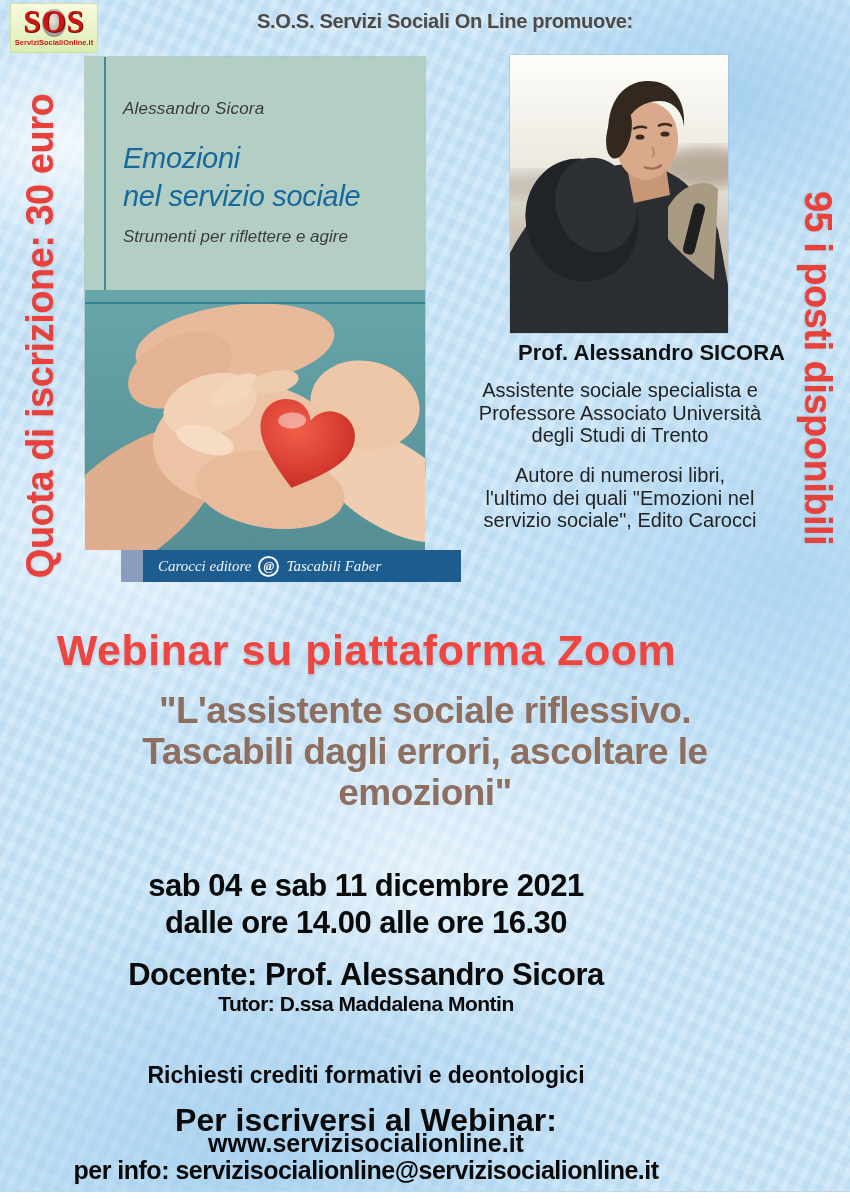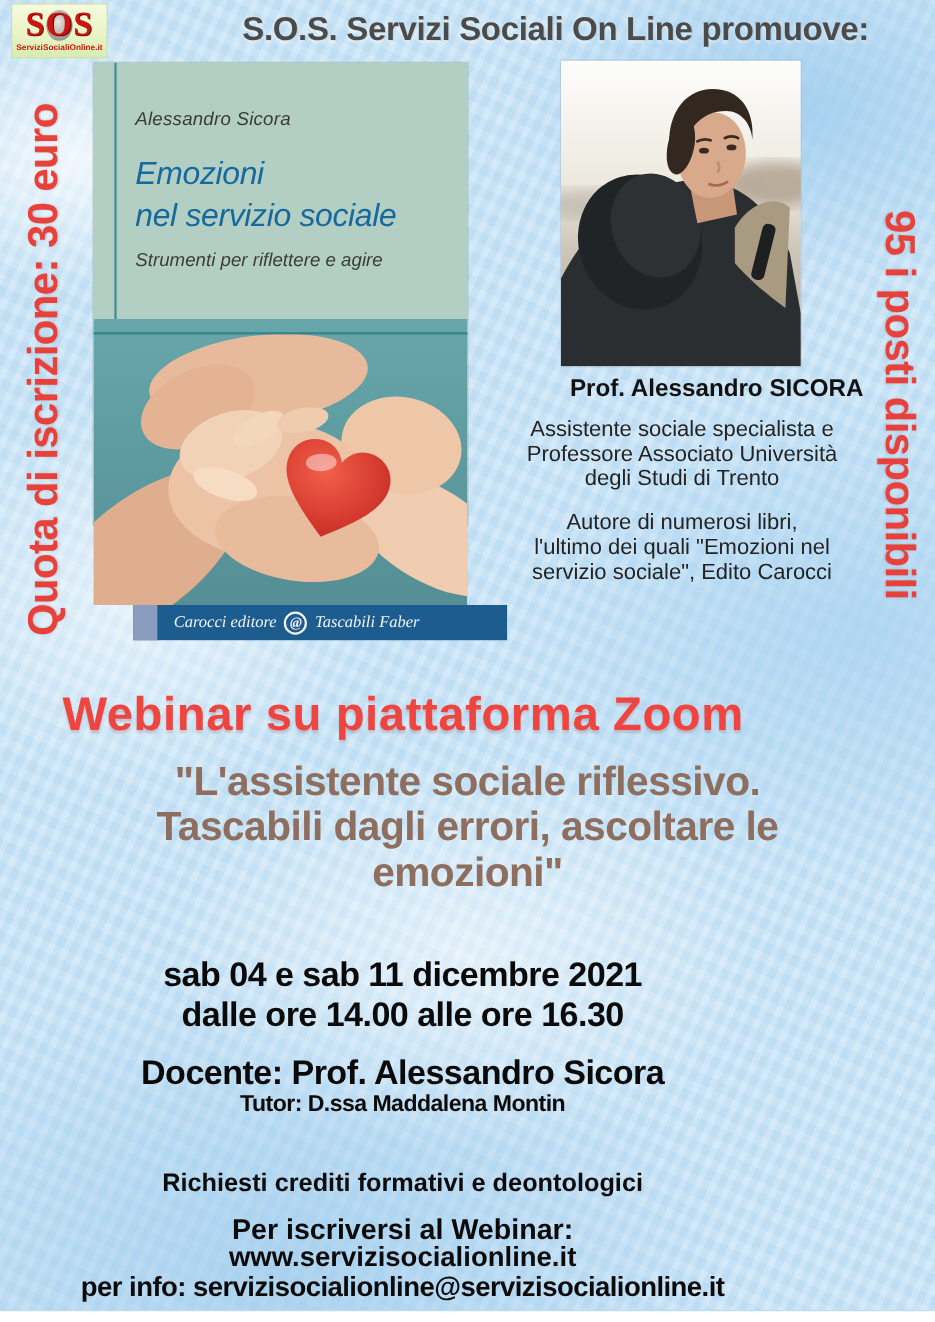--- a/index.html
+++ b/index.html
@@ -37,21 +37,21 @@
     width:24px; height:28px; border-radius:50%;
     background:radial-gradient(ellipse at 45% 40%, #e9e6e0 0%, #b9b4ad 45%, #6e6a63 100%);
     z-index:0;
   }
   .logo-sos span{ position:relative; z-index:1; }
   .logo-sub{
     display:block; font-size:7.5px; color:#d21410; line-height:9px; font-weight:bold;
   }
   .header-title{
     position:absolute; left:100px; top:10px; width:690px;
-    text-align:right; font-weight:bold; font-size:30px; letter-spacing:-0.3px;
+    text-align:center; font-weight:bold; font-size:20px; letter-spacing:-0.3px;
     color:#4b4b4b; text-shadow:0 2px 3px rgba(255,255,255,0.65), 1px 1px 0 rgba(90,110,130,0.25);
   }
 
   
   .side-note{ position:absolute; width:0; height:0; }
   .side-note > span{
     position:absolute; white-space:nowrap; font-weight:bold; font-size:38px;
     color:#e8413c; letter-spacing:-0.5px;
     text-shadow:0 1px 2px rgba(120,30,25,0.25);
   }
@@ -109,21 +109,21 @@
     font-weight:bold; font-size:37px; line-height:41px; color:#8d6e5f; letter-spacing:-0.5px;
   }
   .quote span{ display:block; }
   .black-line{ position:absolute; left:0; width:732px; text-align:center;
     font-weight:bold; color:#0a0a0a; letter-spacing:-0.5px; }
   .dates1{ top:868px; font-size:31px; }
   .dates2{ top:905px; font-size:31px; }
   .teacher{ top:957px; font-size:31px; }
   .tutor{ top:992px; font-size:21px; }
   .credits{ top:1062px; font-size:23px; letter-spacing:0; }
-  .signup{ top:1102px; font-size:26px; letter-spacing:0; }
+  .signup{ top:1102px; font-size:32px; letter-spacing:0; }
   .website{ top:1129px; font-size:25px; letter-spacing:0; }
   .info{ top:1156px; font-size:25px; letter-spacing:-0.5px; }
 
   .bottom-strip{ position:absolute; left:0; bottom:0; width:850px; height:11px;
     background:#ffffff; border-top:1px solid #b9d9ee; }
 </style>
 </head>
 <body>
 
 <div class="poster">

